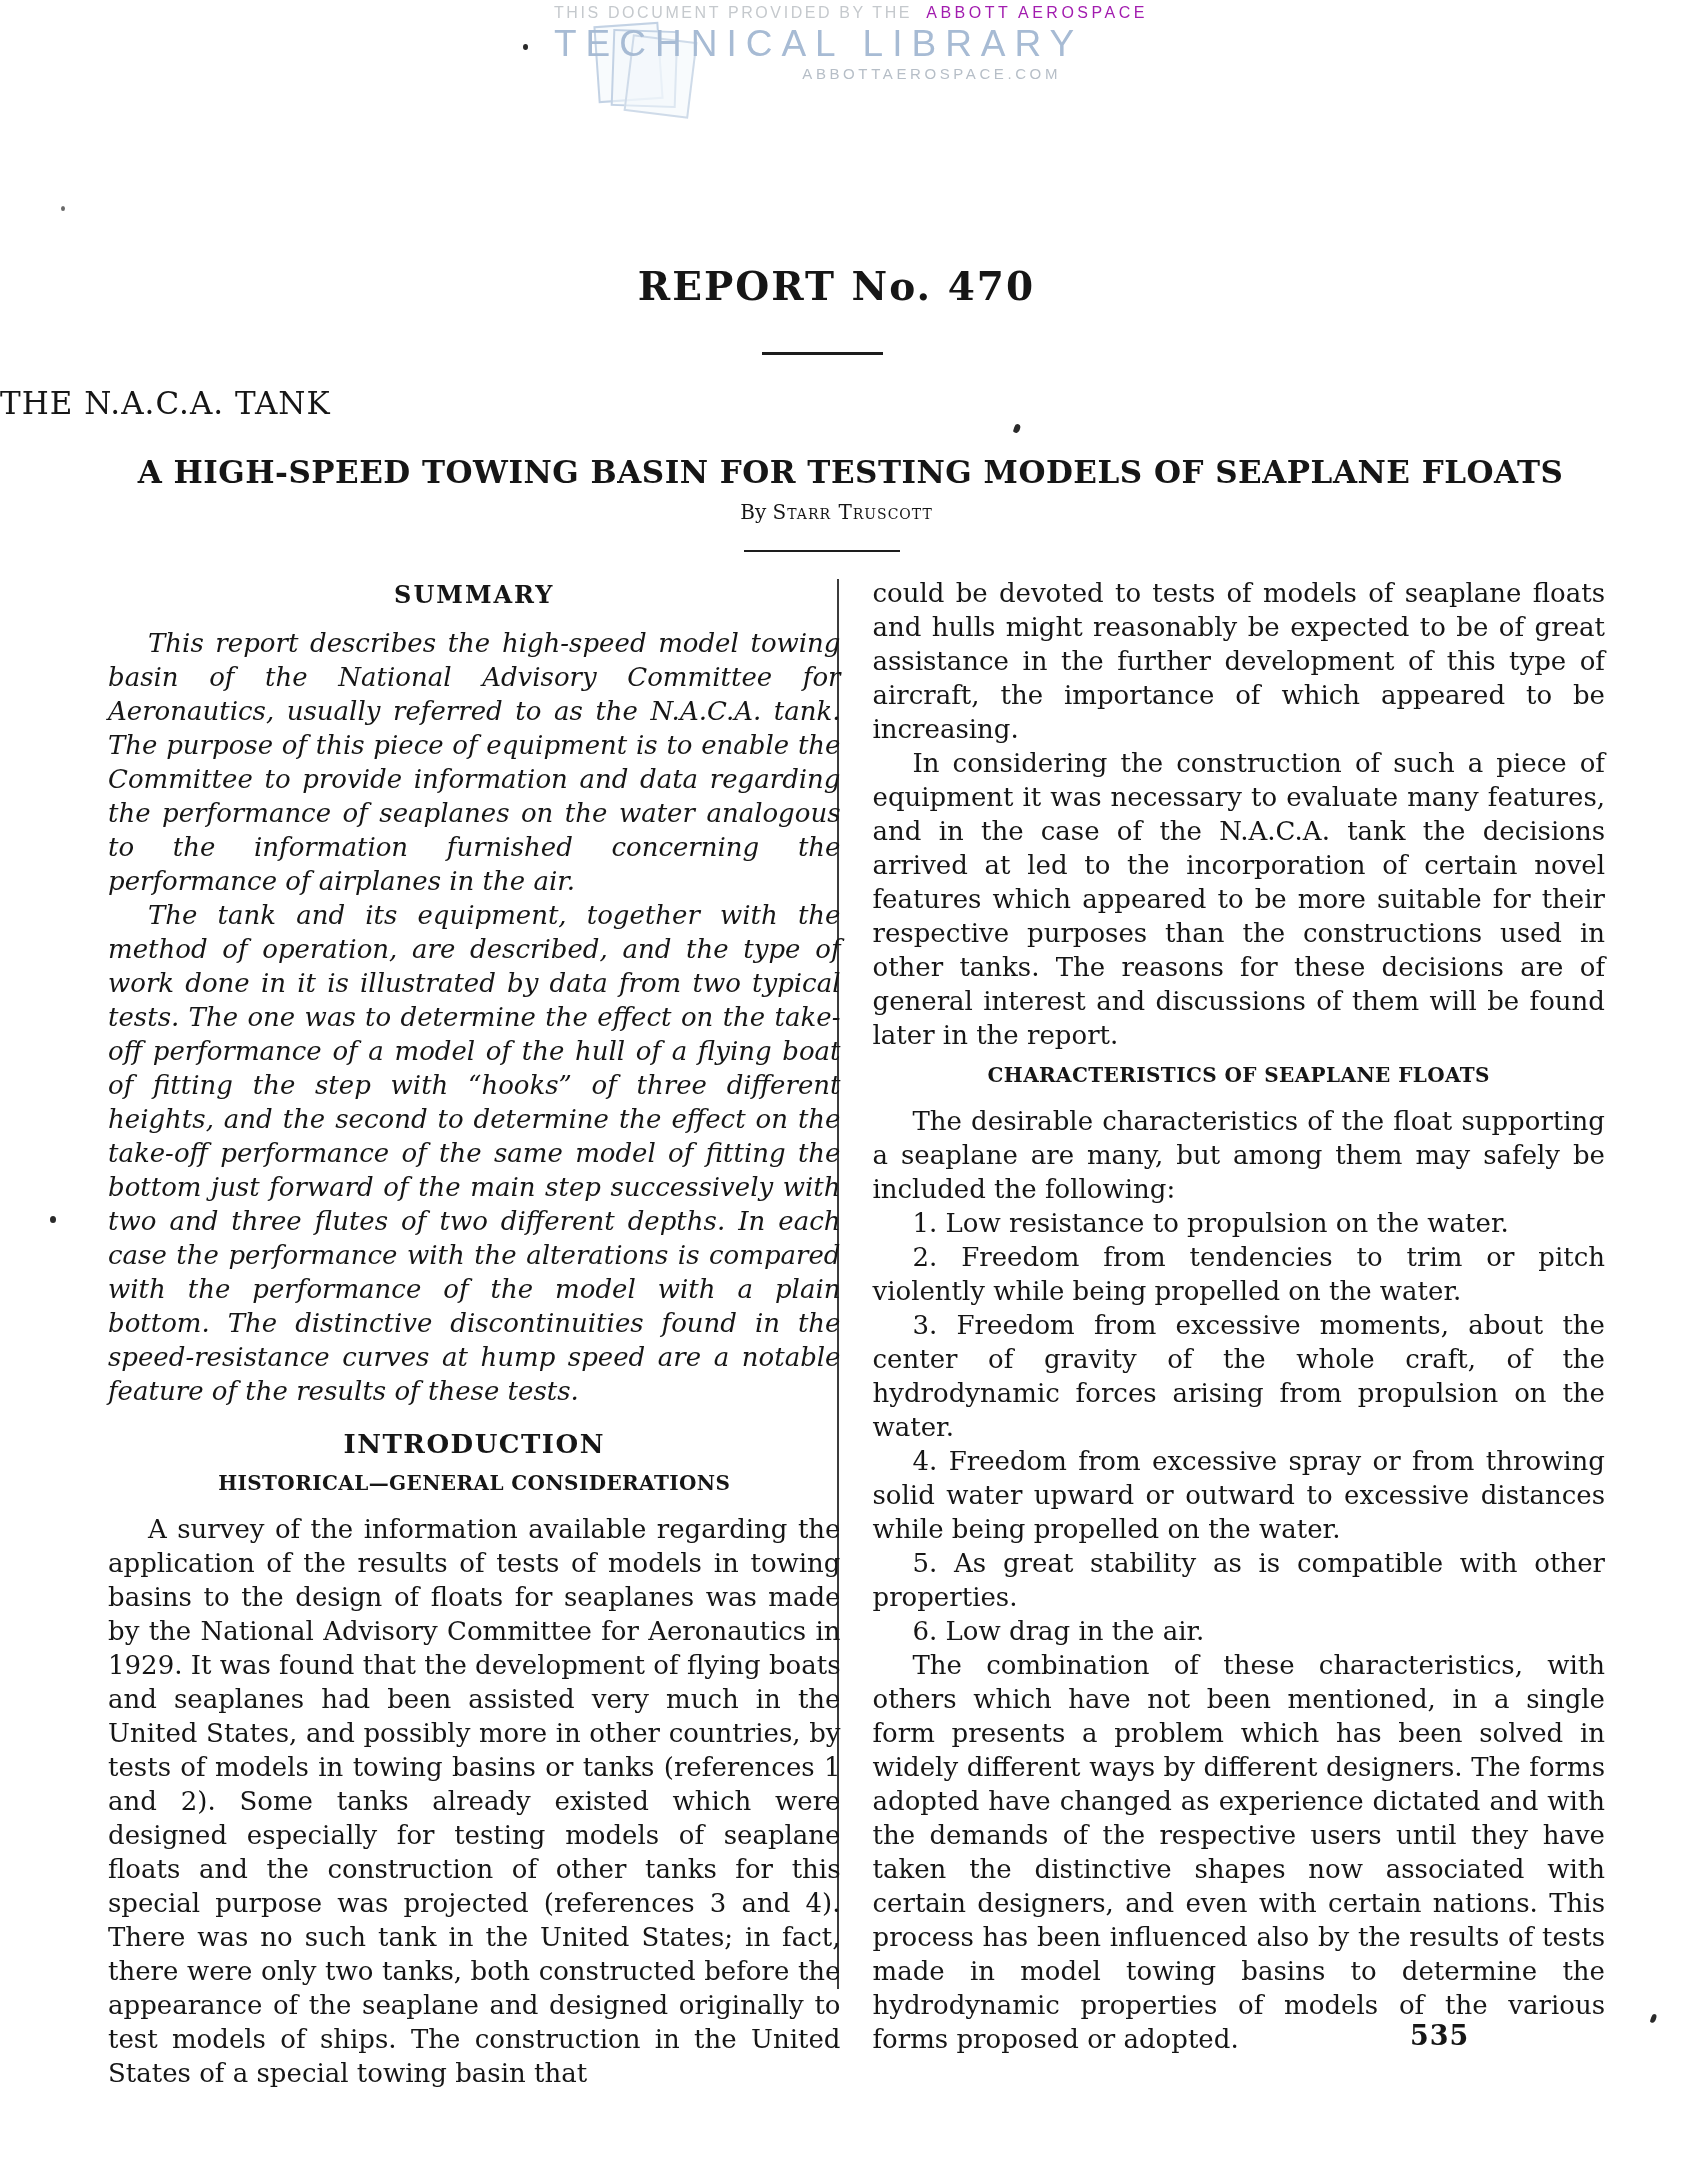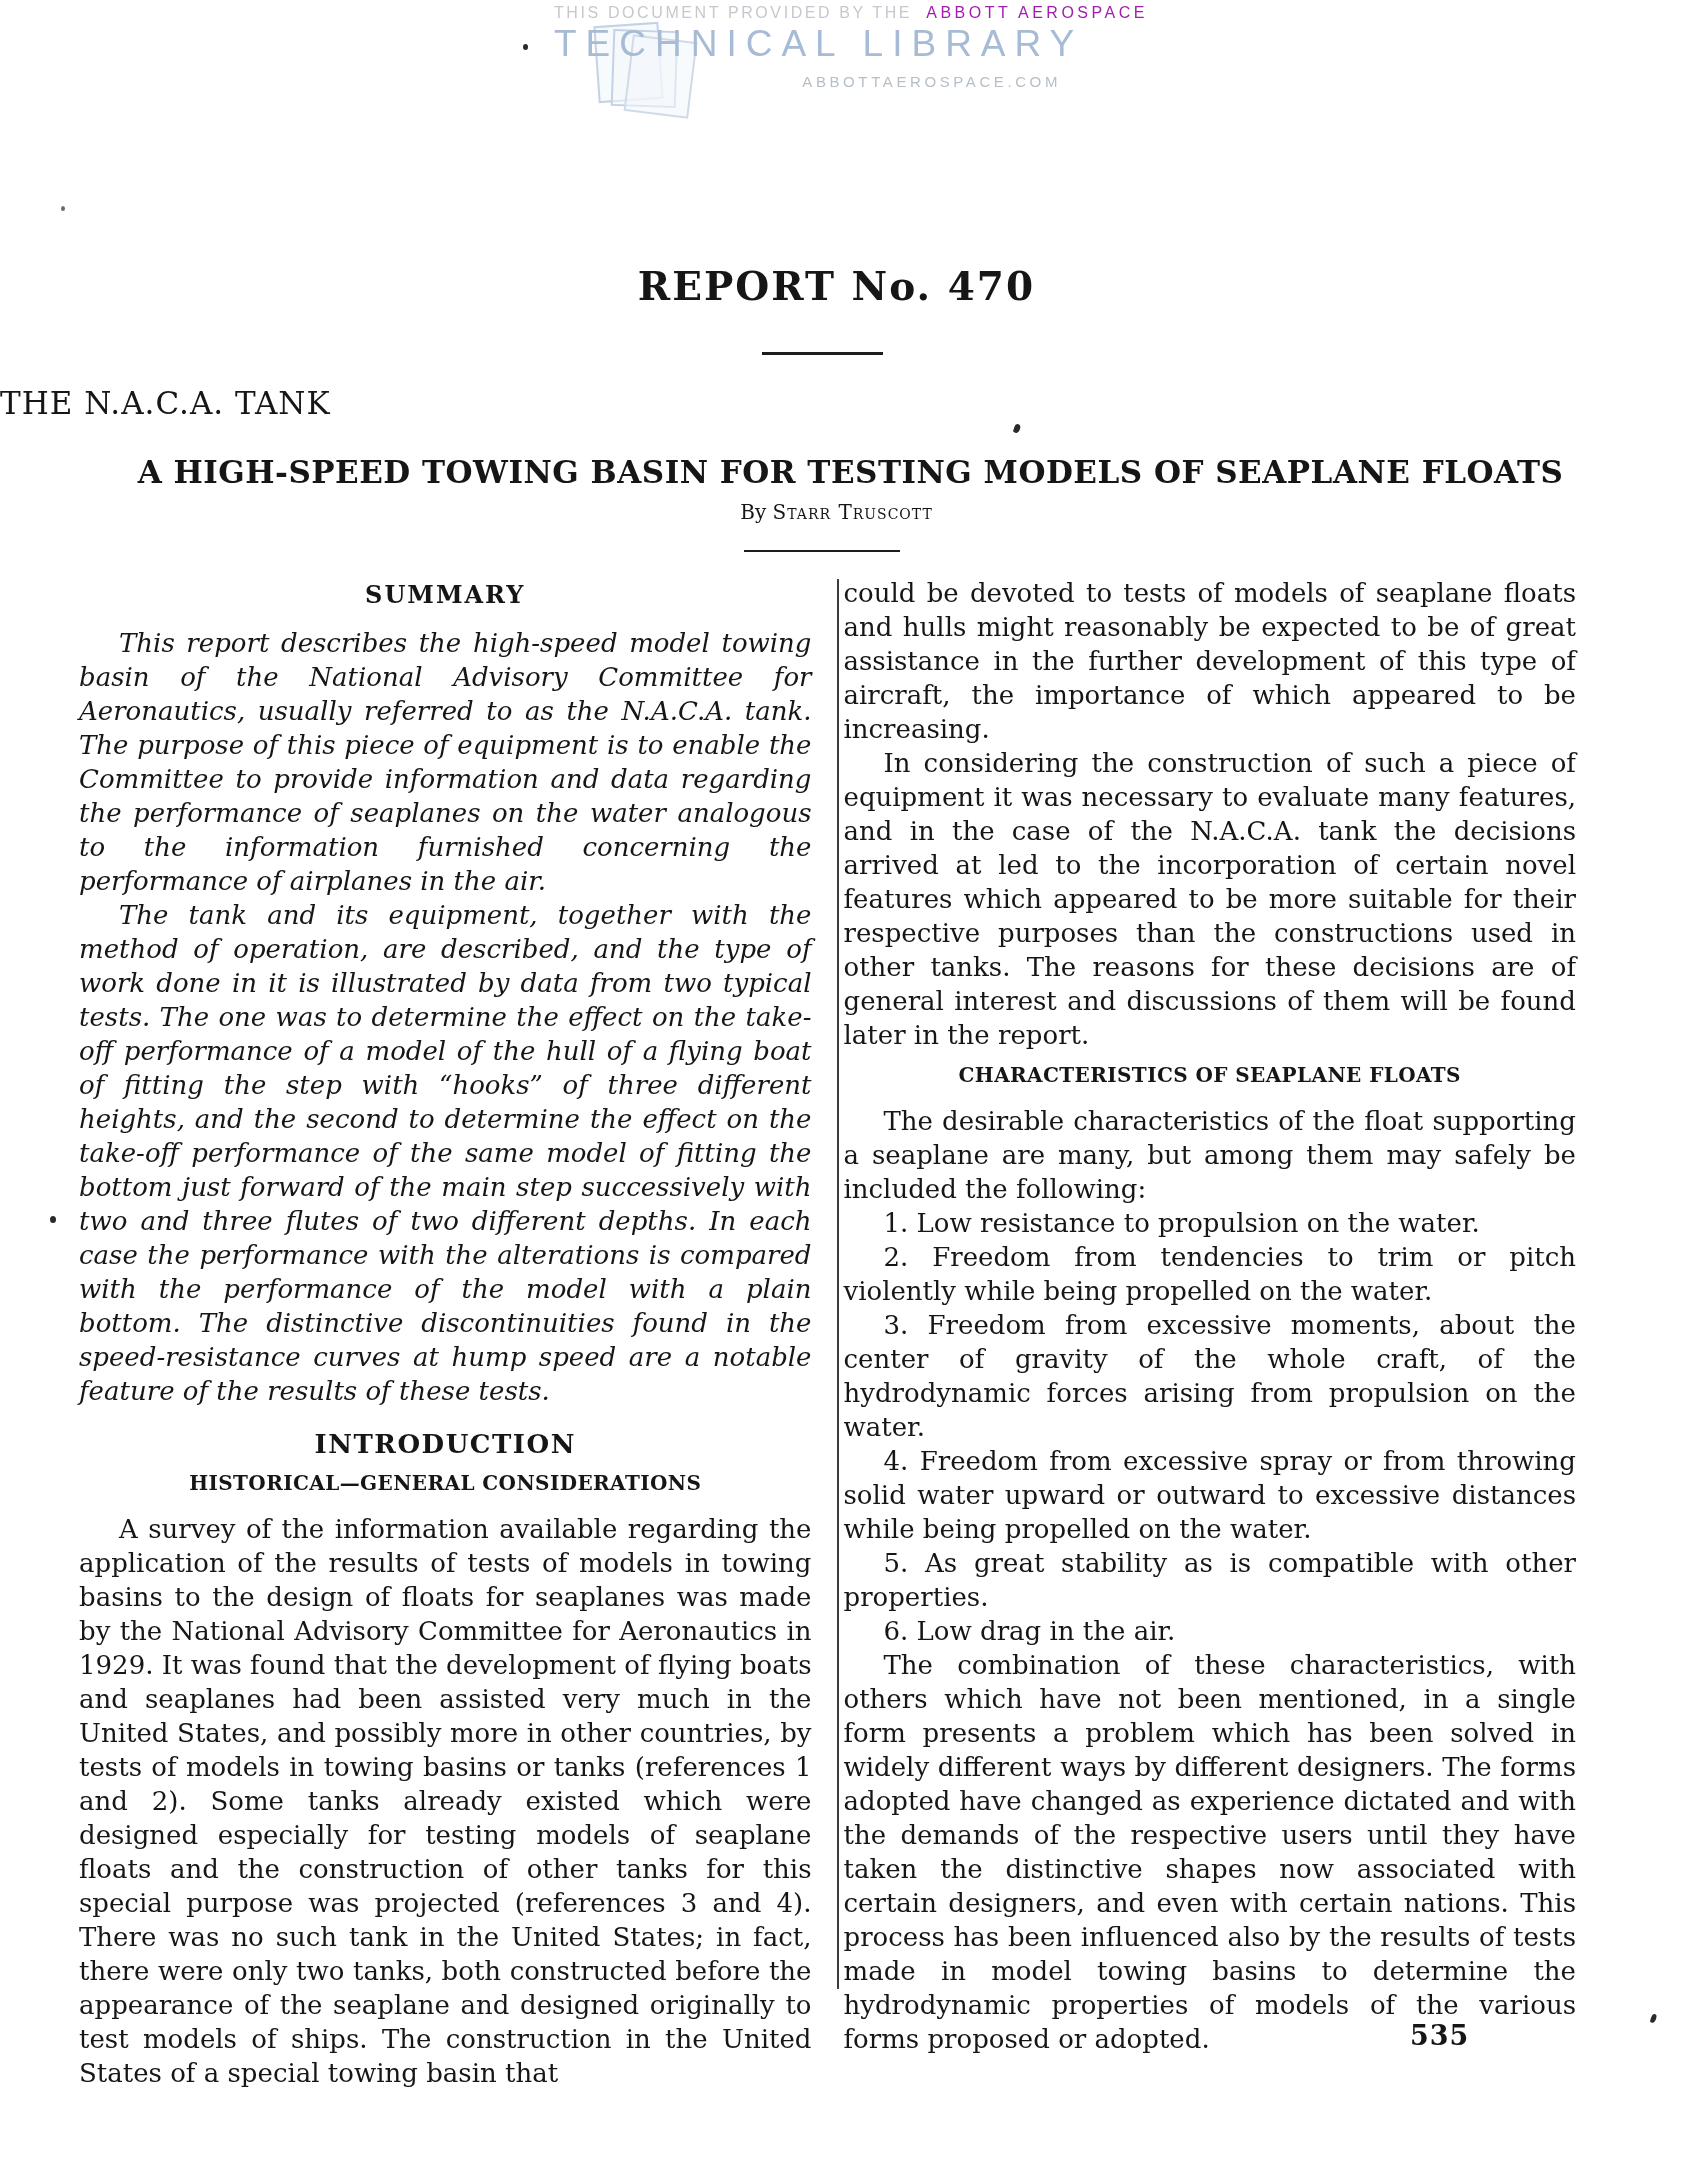--- a/index.html
+++ b/index.html
@@ -11,21 +11,21 @@
     overflow:hidden;
     font-family:"DejaVu Serif", serif;
     color:#161616;
   }
 
   
   .watermark { position:absolute; top:4px; left:554px; width:507px; text-align:right; z-index:2; }
   .wm-line1 { font-family:"Liberation Sans", sans-serif; font-size:16px; letter-spacing:2.6px; color:#c5c9cd; white-space:nowrap; }
   .wm-line1 .brand { color:#a21caf; letter-spacing:3.5px; }
   .wm-line2 { font-family:"Liberation Sans", sans-serif; font-size:37px; letter-spacing:9px; color:#a7bbd4; margin-top:1px; white-space:nowrap; }
-  .wm-line3 { font-family:"Liberation Sans", sans-serif; font-size:15px; letter-spacing:3.6px; color:#b6bec7; margin-top:8px; }
+  .wm-line3 { font-family:"Liberation Sans", sans-serif; font-size:15px; letter-spacing:3.6px; color:#b6bec7; margin-top:0; }
   .wm-icon { position:absolute; top:16px; left:42px; width:109px; height:94px; z-index:-1; }
   .wm-icon span { position:absolute; display:block; border:2px solid #c3d2e4; background:rgba(243,248,252,0.55); }
   .wm-icon .pg1 { width:61px; height:73px; left:0;  top:4px;  transform:rotate(-4deg); }
   .wm-icon .pg2 { width:61px; height:73px; left:16px; top:10px; transform:rotate(2deg); }
   .wm-icon .pg3 { width:61px; height:73px; left:32px; top:18px; transform:rotate(7deg); border-color:#cfdbe9; }
 
   
   .report-no { position:absolute; top:263px; left:0; width:1673px; text-align:center;
     font-size:39px; font-weight:bold; letter-spacing:2px; margin:0; }
   .rule { position:absolute; background:#1d1d1d; }
@@ -33,21 +33,21 @@
   .title { position:absolute; top:385px; left:0; width:1673px; text-align:left;
     font-size:31px; font-weight:normal; letter-spacing:1px; margin:0; }
   .subtitle { position:absolute; top:440px; left:0; width:1673px; text-align:center;
     font-size:31px; font-weight:bold; letter-spacing:0.5px; margin:14px; }
   .byline { position:absolute; top:500px; left:0; width:1673px; text-align:center;
     font-size:20px; margin:0; }
   .byline .author { font-variant:small-caps; letter-spacing:1px; }
   .rule-2 { top:550px; left:744px; width:156px; height:2px; }
 
   
-  .columns { position:absolute; top:576px; left:79px; width:1497px; display:flex; gap:32px; }
+  .columns { position:absolute; top:576px; left:108px; width:1497px; display:flex; gap:32px; }
   .col { width:733px; font-size:26px; line-height:34px; text-align:justify; }
   .col p { margin:0; }
   .col p.indent { text-indent:40px; }
   .col .it { font-style:italic; }
   .col-divider { position:absolute; left:837px; top:579px; width:2px; height:1410px; background:#3c3c3c; }
 
   .h-summary { font-size:24px; font-weight:bold; text-align:center; letter-spacing:2px;
     margin:4px 0 16px 0; line-height:30px; }
   .h-intro { font-size:26px; font-weight:bold; text-align:center; letter-spacing:1.5px;
     margin:20px 0 8px 0; line-height:32px; }

